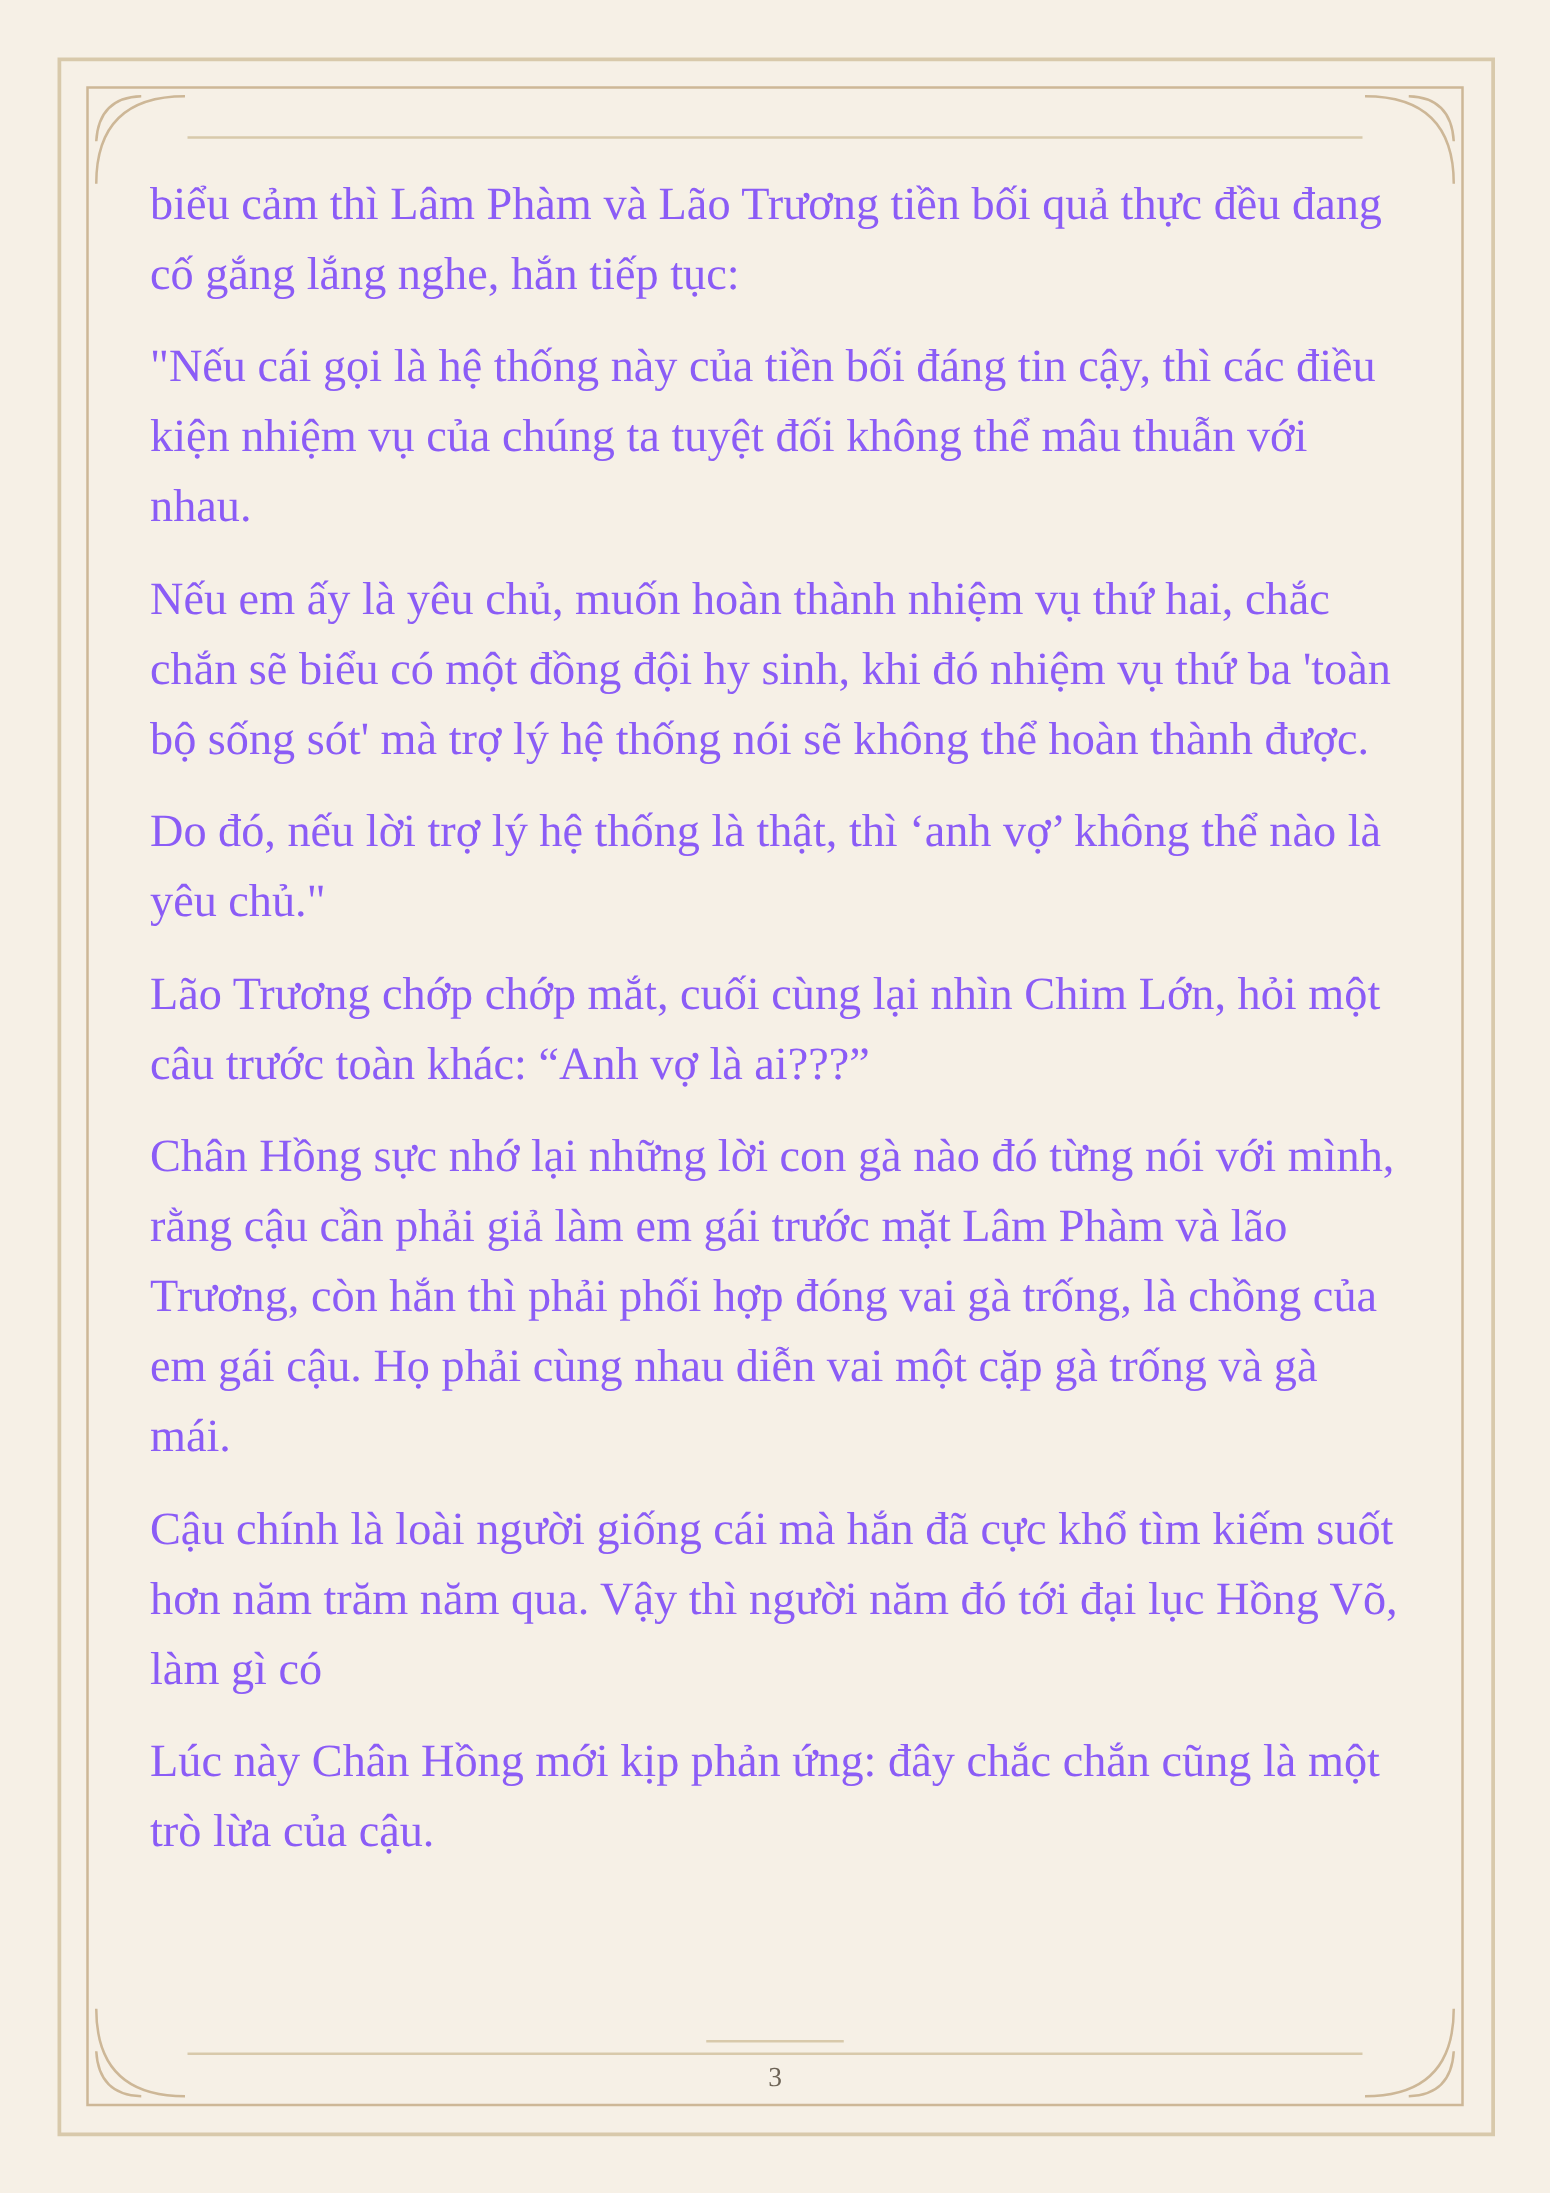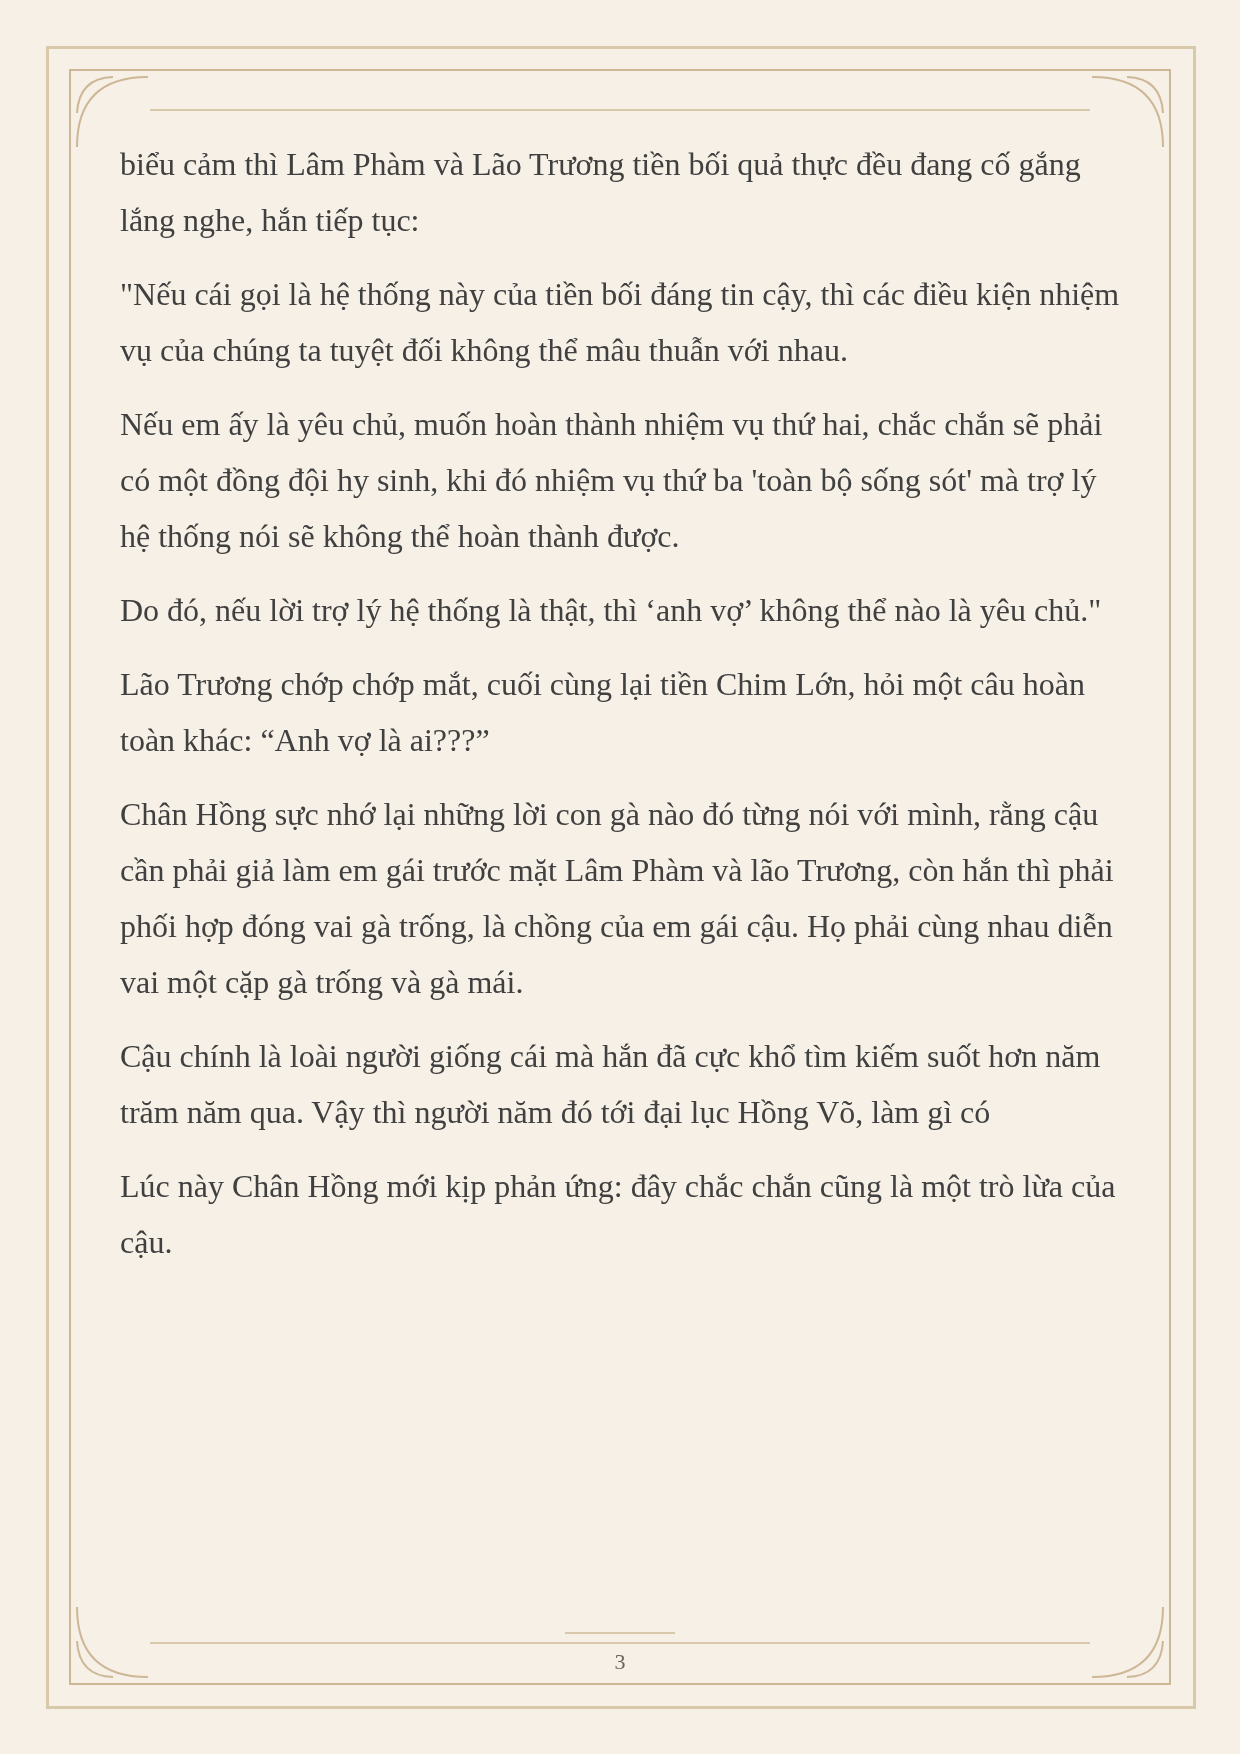--- a/index.html
+++ b/index.html
@@ -50,22 +50,22 @@
     }
     .rule-top { left: 150px; top: 109px; width: 940px; }
     .rule-bottom { left: 150px; top: 1642px; width: 940px; }
     .rule-short { left: 565px; top: 1632px; width: 110px; }
 
     .content {
       position: absolute;
       left: 120px;
       top: 136px;
       width: 1000px;
-      color: #404040;
-      font-size: 32px;
+      color: #8b5cf6;
+      font-size: 37px;
       line-height: 56px;
     }
     .content p {
       margin: 0 0 18px 0;
       padding: 0;
     }
     .page-number {
       position: absolute;
       left: 570px;
       top: 1648px;
@@ -105,23 +105,23 @@
     <path d="M5 75 Q5 5 76 5" fill="none" stroke="#cdb797" stroke-width="2"></path>
     <path d="M5 41 Q7 6 41 5" fill="none" stroke="#cdb797" stroke-width="2"></path>
   </svg>
 </div>
 
 <div class="rule rule-top"></div>
 
 <div class="content">
   <p>biểu cảm thì Lâm Phàm và Lão Trương tiền bối quả thực đều đang cố gắng lắng nghe, hắn tiếp tục:</p>
   <p>"Nếu cái gọi là hệ thống này của tiền bối đáng tin cậy, thì các điều kiện nhiệm vụ của chúng ta tuyệt đối không thể mâu thuẫn với nhau.</p>
-  <p>Nếu em ấy là yêu chủ, muốn hoàn thành nhiệm vụ thứ hai, chắc chắn sẽ phải có một đồng đội hy sinh, khi đó nhiệm vụ thứ ba 'toàn bộ sống sót' mà trợ lý hệ thống nói sẽ không thể hoàn thành được.</p>
+  <p>Nếu em ấy là yêu chủ, muốn hoàn thành nhiệm vụ thứ hai, chắc chắn sẽ biểu có một đồng đội hy sinh, khi đó nhiệm vụ thứ ba 'toàn bộ sống sót' mà trợ lý hệ thống nói sẽ không thể hoàn thành được.</p>
   <p>Do đó, nếu lời trợ lý hệ thống là thật, thì ‘anh vợ’ không thể nào là yêu chủ."</p>
-  <p>Lão Trương chớp chớp mắt, cuối cùng lại tiền Chim Lớn, hỏi một câu hoàn toàn khác: “Anh vợ là ai???”</p>
+  <p>Lão Trương chớp chớp mắt, cuối cùng lại nhìn Chim Lớn, hỏi một câu trước toàn khác: “Anh vợ là ai???”</p>
   <p>Chân Hồng sực nhớ lại những lời con gà nào đó từng nói với mình, rằng cậu cần phải giả làm em gái trước mặt Lâm Phàm và lão Trương, còn hắn thì phải phối hợp đóng vai gà trống, là chồng của em gái cậu. Họ phải cùng nhau diễn vai một cặp gà trống và gà mái.</p>
   <p>Cậu chính là loài người giống cái mà hắn đã cực khổ tìm kiếm suốt hơn năm trăm năm qua. Vậy thì người năm đó tới đại lục Hồng Võ, làm gì có</p>
   <p>Lúc này Chân Hồng mới kịp phản ứng: đây chắc chắn cũng là một trò lừa của cậu.</p>
 </div>
 
 <div class="rule rule-short"></div>
 <div class="rule rule-bottom"></div>
 <div class="page-number">3</div>
 
 </body></html>

